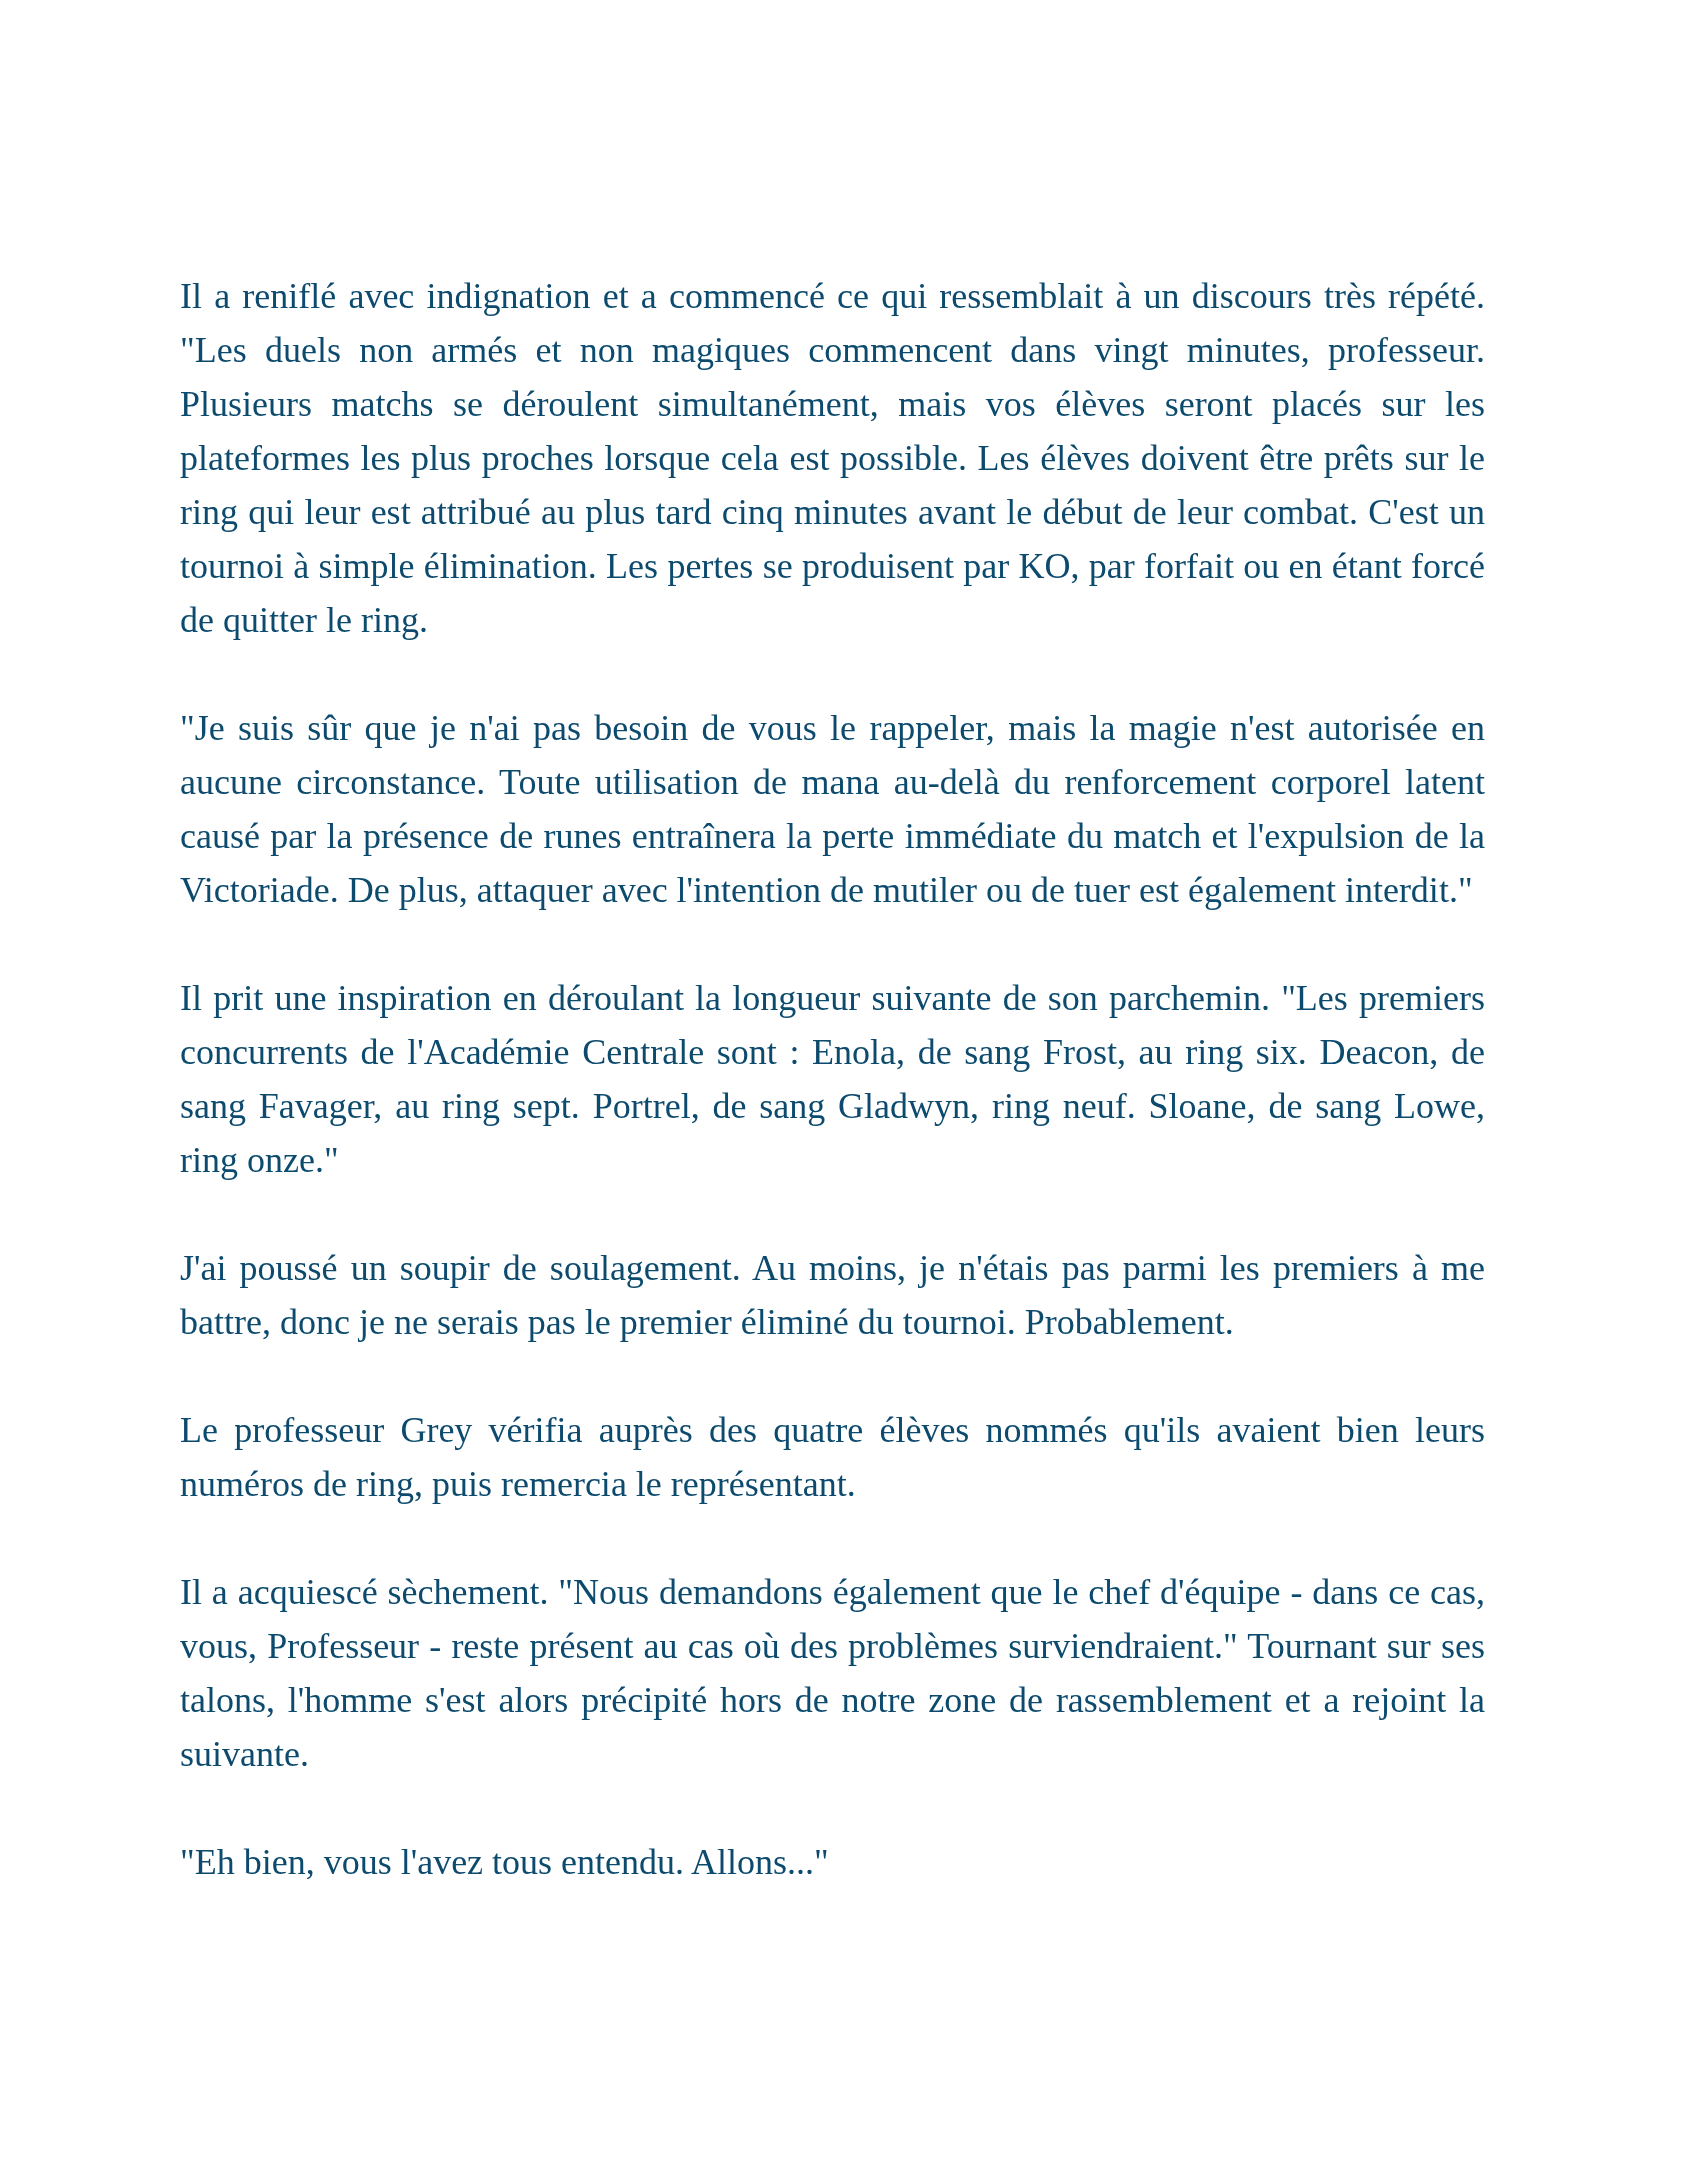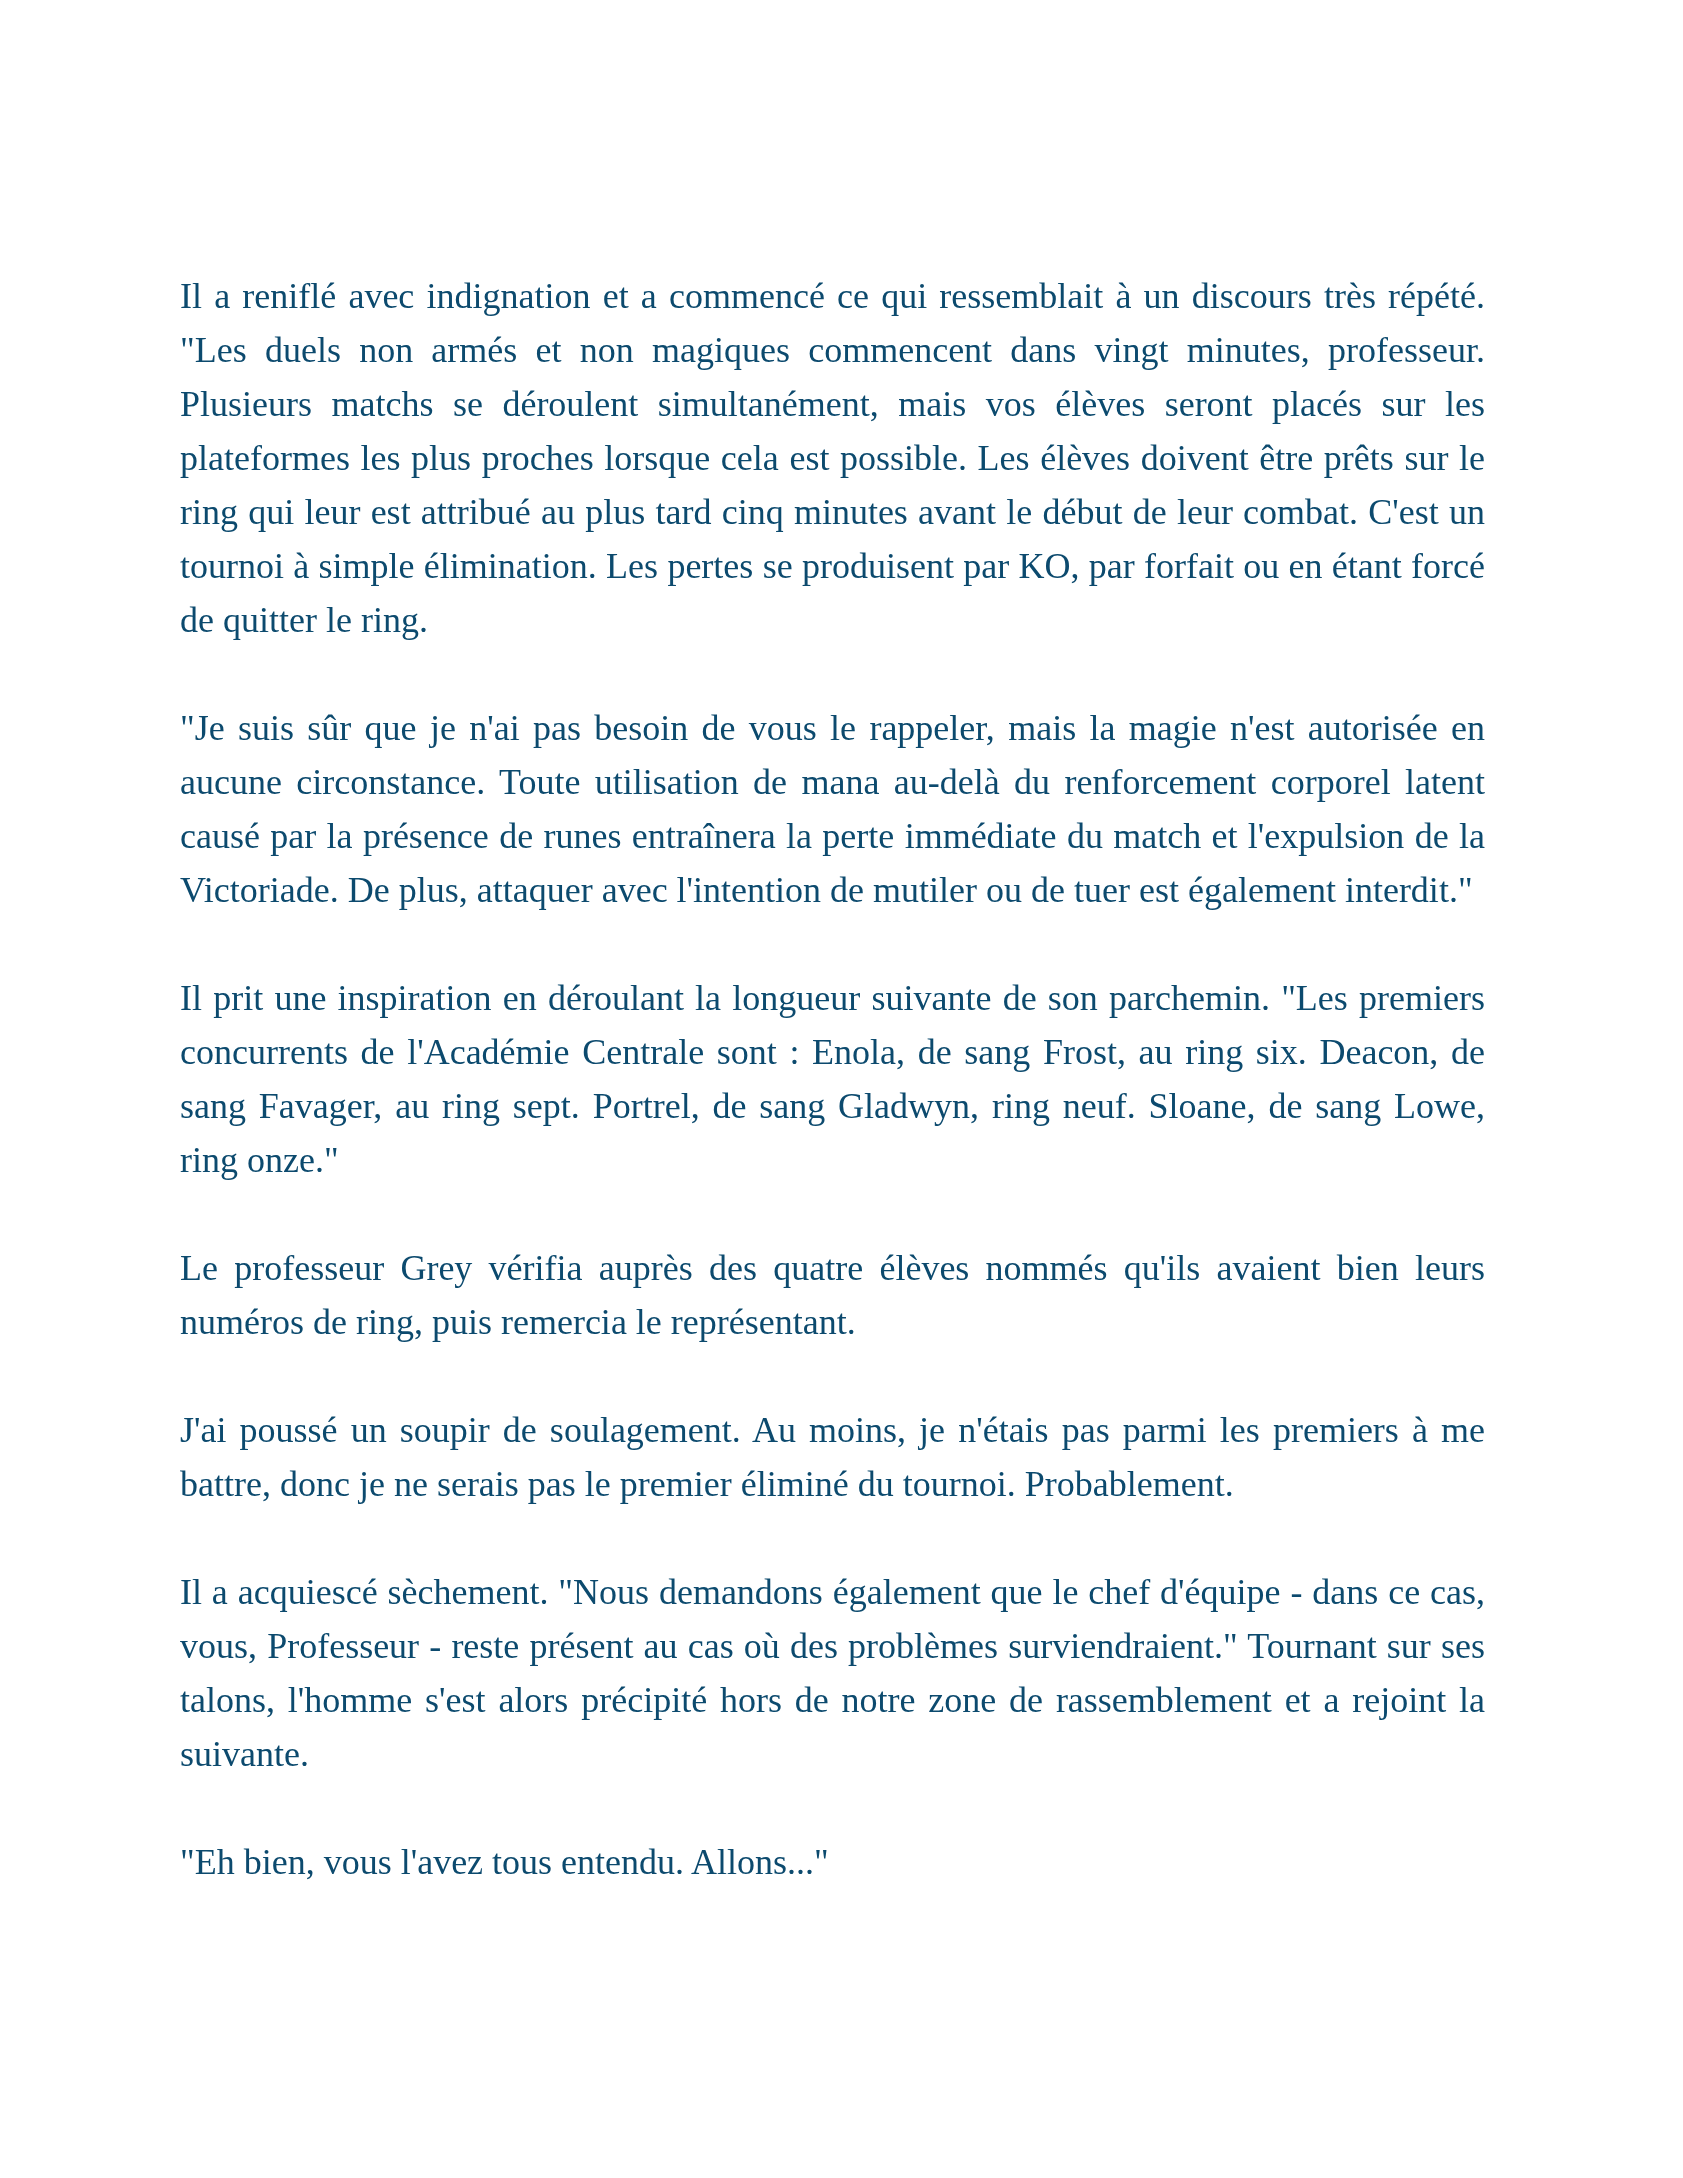--- a/index.html
+++ b/index.html
@@ -33,18 +33,18 @@
       margin-bottom: 0;
     }
   </style>
 </head>
 <body>
 
 <main class="page">
   <p class="para">Il a reniflé avec indignation et a commencé ce qui ressemblait à un discours très répété. "Les duels non armés et non magiques commencent dans vingt minutes, professeur. Plusieurs matchs se déroulent simultanément, mais vos élèves seront placés sur les plateformes les plus proches lorsque cela est possible. Les élèves doivent être prêts sur le ring qui leur est attribué au plus tard cinq minutes avant le début de leur combat. C'est un tournoi à simple élimination. Les pertes se produisent par KO, par forfait ou en étant forcé de quitter le ring.</p>
   <p class="para">"Je suis sûr que je n'ai pas besoin de vous le rappeler, mais la magie n'est autorisée en aucune circonstance. Toute utilisation de mana au-delà du renforcement corporel latent causé par la présence de runes entraînera la perte immédiate du match et l'expulsion de la Victoriade. De plus, attaquer avec l'intention de mutiler ou de tuer est également interdit."</p>
   <p class="para">Il prit une inspiration en déroulant la longueur suivante de son parchemin. "Les premiers concurrents de l'Académie Centrale sont : Enola, de sang Frost, au ring six. Deacon, de sang Favager, au ring sept. Portrel, de sang Gladwyn, ring neuf. Sloane, de sang Lowe, ring onze."</p>
+  <p class="para">J'ai poussé un soupir de soulagement. Au moins, je n'étais pas parmi les premiers à me battre, donc je ne serais pas le premier éliminé du tournoi. Probablement.</p>
   <p class="para">Le professeur Grey vérifia auprès des quatre élèves nommés qu'ils avaient bien leurs numéros de ring, puis remercia le représentant.</p>
-  <p class="para">J'ai poussé un soupir de soulagement. Au moins, je n'étais pas parmi les premiers à me battre, donc je ne serais pas le premier éliminé du tournoi. Probablement.</p>
   <p class="para">Il a acquiescé sèchement. "Nous demandons également que le chef d'équipe - dans ce cas, vous, Professeur - reste présent au cas où des problèmes surviendraient." Tournant sur ses talons, l'homme s'est alors précipité hors de notre zone de rassemblement et a rejoint la suivante.</p>
   <p class="para">"Eh bien, vous l'avez tous entendu. Allons..."</p>
 </main>
 
 
 </body></html>

